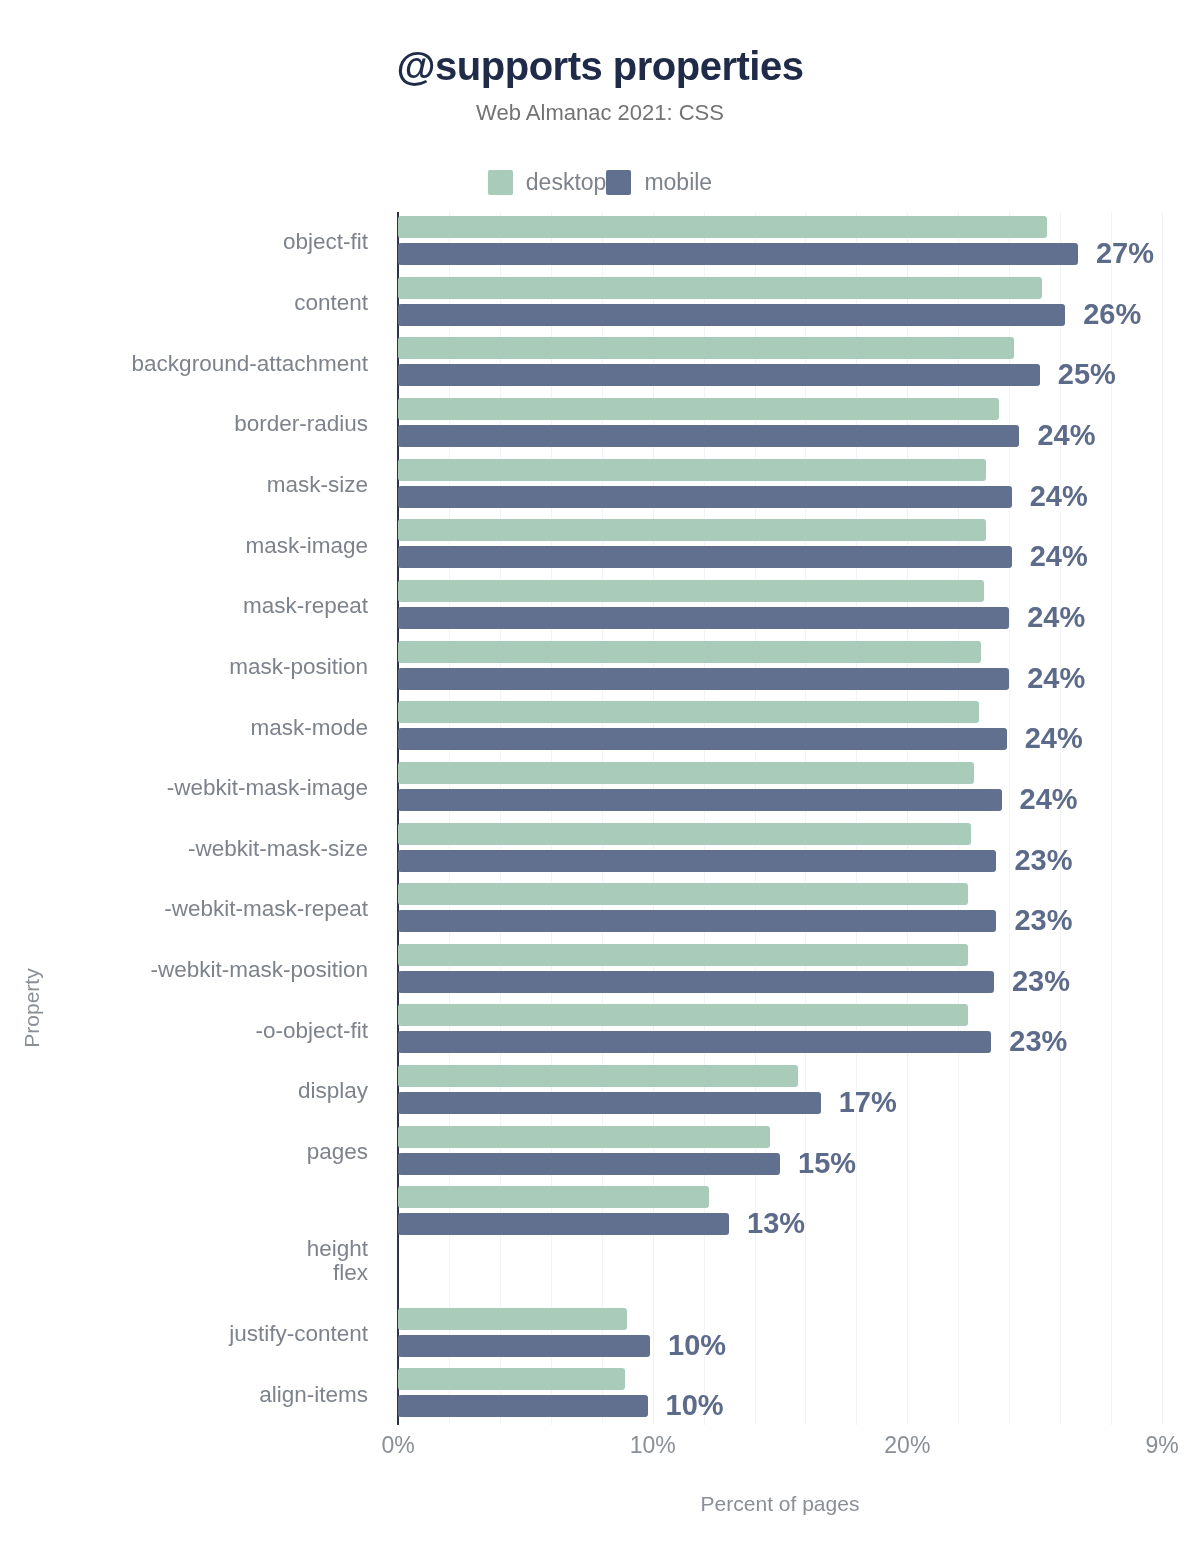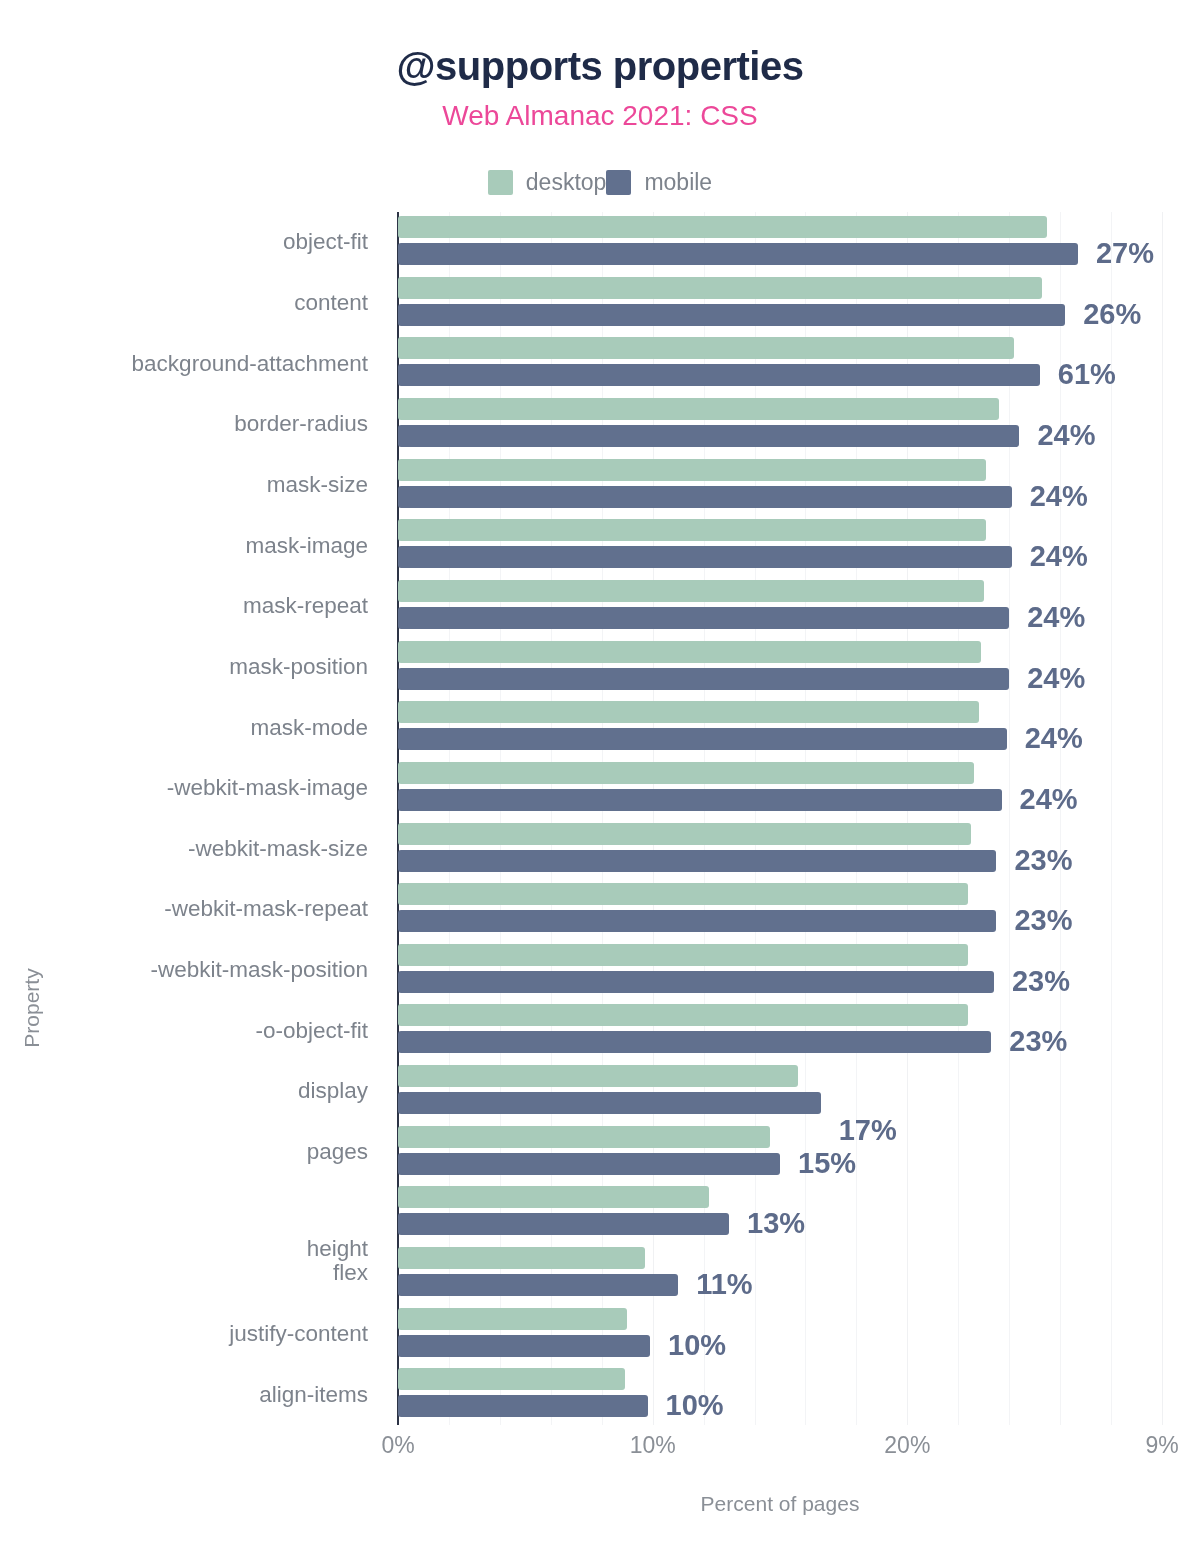--- a/index.html
+++ b/index.html
@@ -33,23 +33,23 @@
     font-weight: bold;
     color: #1f2b48;
     letter-spacing: -0.5px;
   }
   .subtitle {
     position: absolute;
     top: 100px;
     left: 0;
     width: 1200px;
     text-align: center;
-    font-size: 28px;
+    font-size: 22px;
     font-weight: normal;
-    color: #ec4899;
+    color: #737373;
   }
 
   
   .legend {
     position: absolute;
     top: 169px;
     left: 0;
     width: 1200px;
     display: flex;
     justify-content: center;
@@ -260,21 +260,21 @@
           <div class="row-value" style="left: 697.96px; color: rgb(93, 107, 138);">27%</div>
         </div>
         <div class="row" style="top: 60.65px; height: 60.65px;">
           <div class="bar desktop" title="content desktop 25.3%" style="width: 644.307px; background: rgb(168, 203, 186);"></div>
           <div class="bar mobile" title="content mobile 26.2%" style="width: 667.227px; background: rgb(97, 112, 142);"></div>
           <div class="row-value" style="left: 685.227px; color: rgb(93, 107, 138);">26%</div>
         </div>
         <div class="row" style="top: 121.3px; height: 60.65px;">
           <div class="bar desktop" title="background-attachment desktop 24.2%" style="width: 616.293px; background: rgb(168, 203, 186);"></div>
           <div class="bar mobile" title="background-attachment mobile 25.2%" style="width: 641.76px; background: rgb(97, 112, 142);"></div>
-          <div class="row-value" style="left: 659.76px; color: rgb(93, 107, 138);">61%</div>
+          <div class="row-value" style="left: 659.76px; color: rgb(93, 107, 138);">25%</div>
         </div>
         <div class="row" style="top: 181.95px; height: 60.65px;">
           <div class="bar desktop" title="border-radius desktop 23.6%" style="width: 601.013px; background: rgb(168, 203, 186);"></div>
           <div class="bar mobile" title="border-radius mobile 24.4%" style="width: 621.387px; background: rgb(97, 112, 142);"></div>
           <div class="row-value" style="left: 639.387px; color: rgb(93, 107, 138);">24%</div>
         </div>
         <div class="row" style="top: 242.6px; height: 60.65px;">
           <div class="bar desktop" title="mask-size desktop 23.1%" style="width: 588.28px; background: rgb(168, 203, 186);"></div>
           <div class="bar mobile" title="mask-size mobile 24.1%" style="width: 613.747px; background: rgb(97, 112, 142);"></div>
           <div class="row-value" style="left: 631.747px; color: rgb(93, 107, 138);">24%</div>
@@ -320,36 +320,31 @@
           <div class="row-value" style="left: 613.92px; color: rgb(93, 107, 138);">23%</div>
         </div>
         <div class="row" style="top: 788.45px; height: 60.65px;">
           <div class="bar desktop" title="-o-object-fit desktop 22.4%" style="width: 570.453px; background: rgb(168, 203, 186);"></div>
           <div class="bar mobile" title="-o-object-fit mobile 23.3%" style="width: 593.373px; background: rgb(97, 112, 142);"></div>
           <div class="row-value" style="left: 611.373px; color: rgb(93, 107, 138);">23%</div>
         </div>
         <div class="row" style="top: 849.1px; height: 60.65px;">
           <div class="bar desktop" title="display desktop 15.7%" style="width: 399.827px; background: rgb(168, 203, 186);"></div>
           <div class="bar mobile" title="display mobile 16.6%" style="width: 422.747px; background: rgb(97, 112, 142);"></div>
-          <div class="row-value" style="left: 440.747px; color: rgb(93, 107, 138); margin-top: 28px;">17%</div>
+          <div class="row-value" style="left: 440.747px; color: rgb(93, 107, 138);">17%</div>
         </div>
         <div class="row" style="top: 909.75px; height: 60.65px;">
           <div class="bar desktop" title="width desktop 14.6%" style="width: 371.813px; background: rgb(168, 203, 186);"></div>
           <div class="bar mobile" title="width mobile 15%" style="width: 382px; background: rgb(97, 112, 142);"></div>
           <div class="row-value" style="left: 400px; color: rgb(93, 107, 138);">15%</div>
         </div>
         <div class="row" style="top: 970.4px; height: 60.65px;">
           <div class="bar desktop" title="height desktop 12.2%" style="width: 310.693px; background: rgb(168, 203, 186);"></div>
           <div class="bar mobile" title="height mobile 13%" style="width: 331.067px; background: rgb(97, 112, 142);"></div>
           <div class="row-value" style="left: 349.067px; color: rgb(93, 107, 138);">13%</div>
-        </div>
-        <div class="row" style="top: 1031.05px; height: 60.65px;">
-          <div class="bar desktop" title="flex desktop 9.7%" style="width: 247.027px; background: rgb(168, 203, 186);"></div>
-          <div class="bar mobile" title="flex mobile 11%" style="width: 280.133px; background: rgb(97, 112, 142);"></div>
-          <div class="row-value" style="left: 298.133px; color: rgb(93, 107, 138);">11%</div>
         </div>
         <div class="row" style="top: 1091.7px; height: 60.65px;">
           <div class="bar desktop" title="justify-content desktop 9%" style="width: 229.2px; background: rgb(168, 203, 186);"></div>
           <div class="bar mobile" title="justify-content mobile 9.9%" style="width: 252.12px; background: rgb(97, 112, 142);"></div>
           <div class="row-value" style="left: 270.12px; color: rgb(93, 107, 138);">10%</div>
         </div>
         <div class="row" style="top: 1152.35px; height: 60.65px;">
           <div class="bar desktop" title="align-items desktop 8.9%" style="width: 226.653px; background: rgb(168, 203, 186);"></div>
           <div class="bar mobile" title="align-items mobile 9.8%" style="width: 249.573px; background: rgb(97, 112, 142);"></div>
           <div class="row-value" style="left: 267.573px; color: rgb(93, 107, 138);">10%</div>

